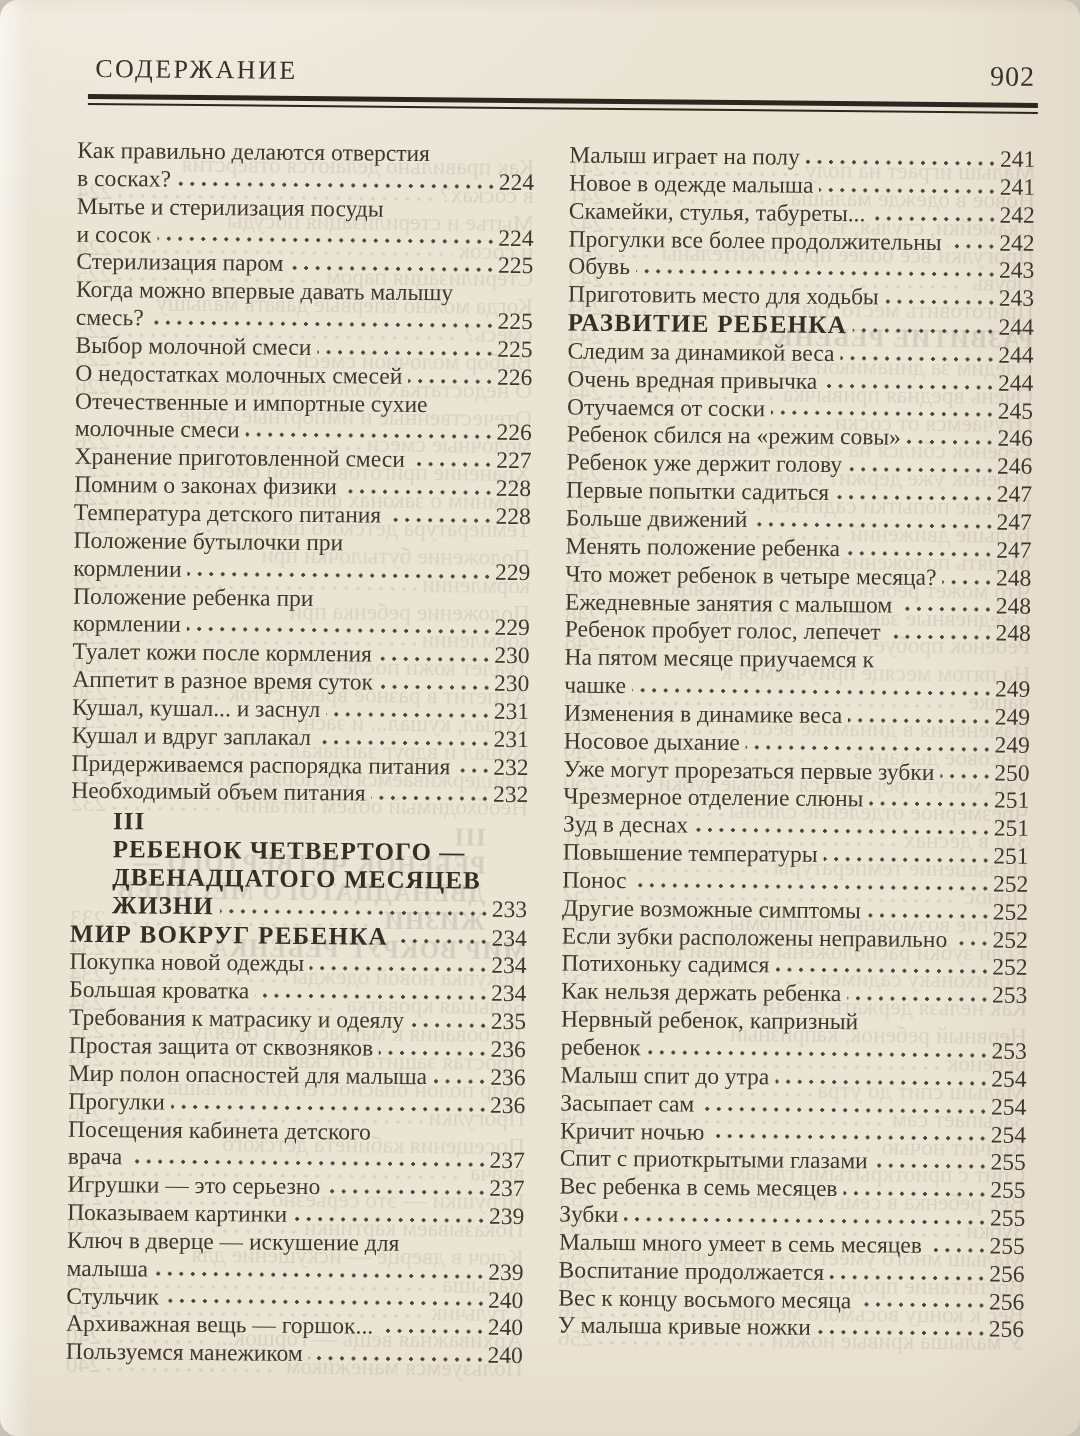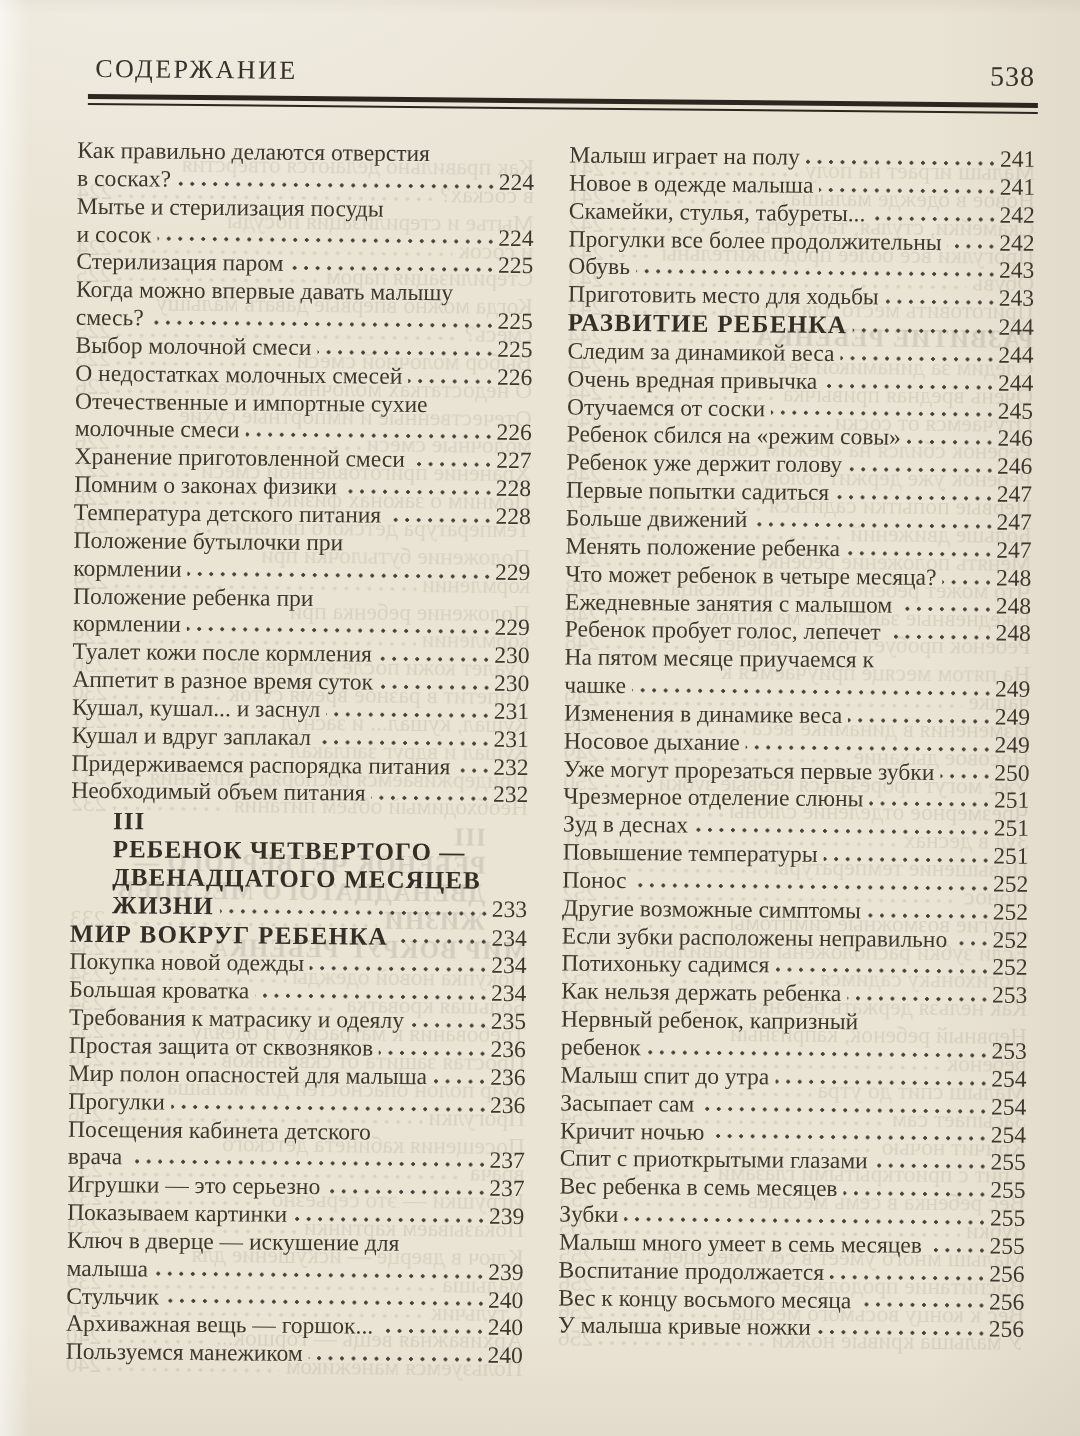--- a/index.html
+++ b/index.html
@@ -7,20 +7,21 @@
     position:relative; width:1080px; height:1436px; overflow:hidden;
     background-color:#eae4d5;
     background-image:
       linear-gradient(90deg, rgba(255,255,255,.55) 0px, rgba(255,255,255,0) 30px),
       radial-gradient(ellipse 900px 520px at 15% -6%, rgba(255,255,255,.38), rgba(255,255,255,0) 62%),
       linear-gradient(180deg, rgba(150,140,118,.10), rgba(150,140,118,0) 14px),
       linear-gradient(90deg, rgba(125,115,94,0) 86%, rgba(125,115,94,.08) 100%),
       linear-gradient(0deg, rgba(125,115,94,.07), rgba(125,115,94,0) 110px);
     font-family:"Liberation Serif","DejaVu Serif",serif;
     color:#3d372d;
+    border-radius:18px;
   }
   .tilt{position:absolute; inset:0; transform:rotate(0.55deg); transform-origin:100px 90px;}
   .header{position:absolute; left:95px; right:45px; top:52px; display:flex; justify-content:space-between; align-items:baseline;}
   .title{font-size:26px; letter-spacing:2.5px; color:#36312a;}
   .folio{font-size:28px; letter-spacing:1px; color:#36312a;}
   .rule{position:absolute; left:88px; top:94px; width:950px; border-top:5px solid #2b2620;}
   .rule-thin{height:2px; margin-top:4px; background:#2b2620;}
   .col{position:absolute; top:137px; font-size:23.5px;}
   #col-left{left:78px; width:457px;}
   #col-right{left:570px; width:466px;}
@@ -48,21 +49,21 @@
   .ghost .dots{background-image:radial-gradient(circle, #56503f 1.5px, rgba(0,0,0,0) 1.9px);}
 </style>
 </head>
 <body>
 
 <div class="page">
   <div class="tilt">
 
     <div class="header">
       <span class="title">СОДЕРЖАНИЕ</span>
-      <span class="folio">538</span>
+      <span class="folio">902</span>
     </div>
 
     <div class="rule">
       <div class="rule-thin"></div>
     </div>
 
     <div id="ghost-left" class="ghost" aria-hidden="true">
         <div class="item entry">
           <div class="wrap">Как правильно делаются отверстия</div>
           <div class="row">

